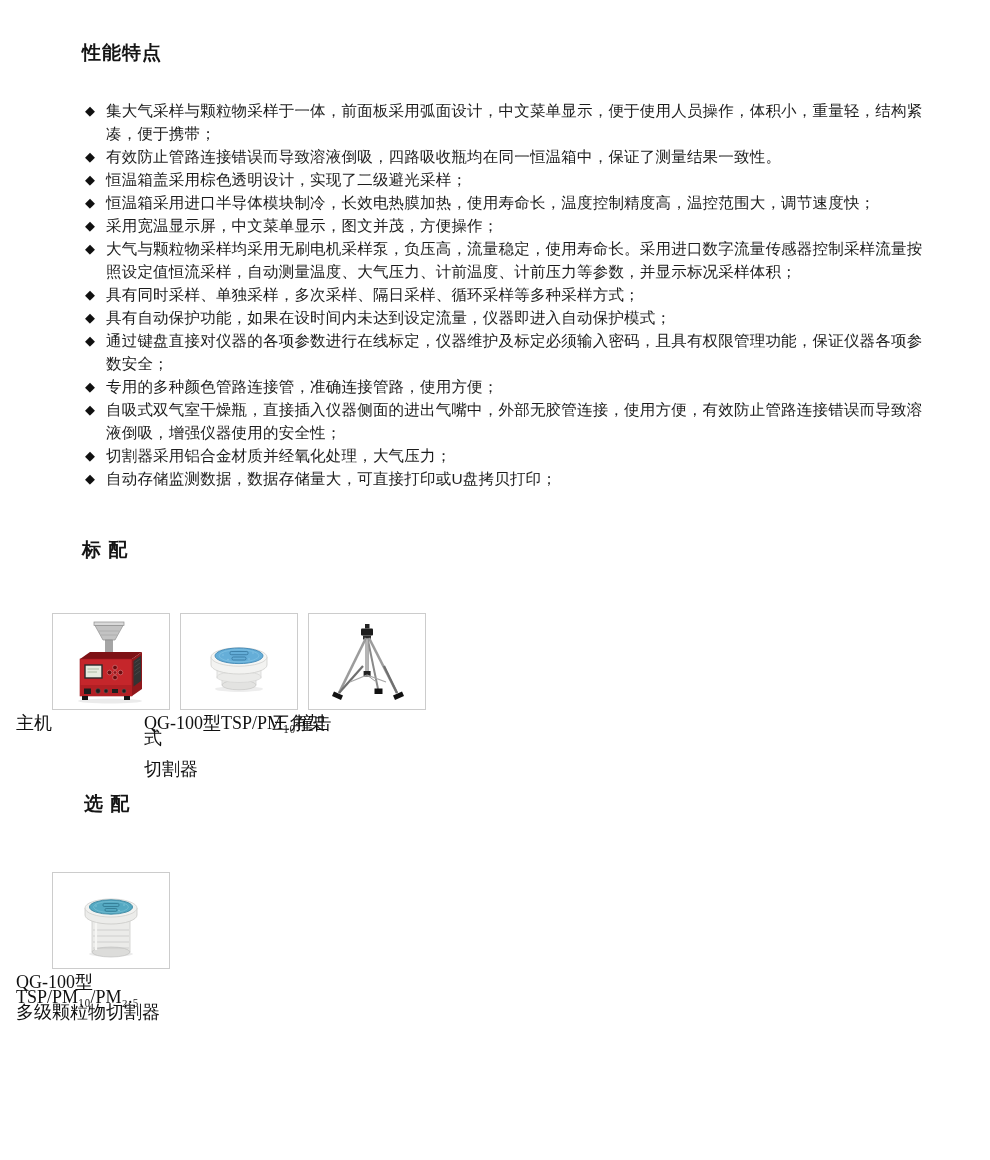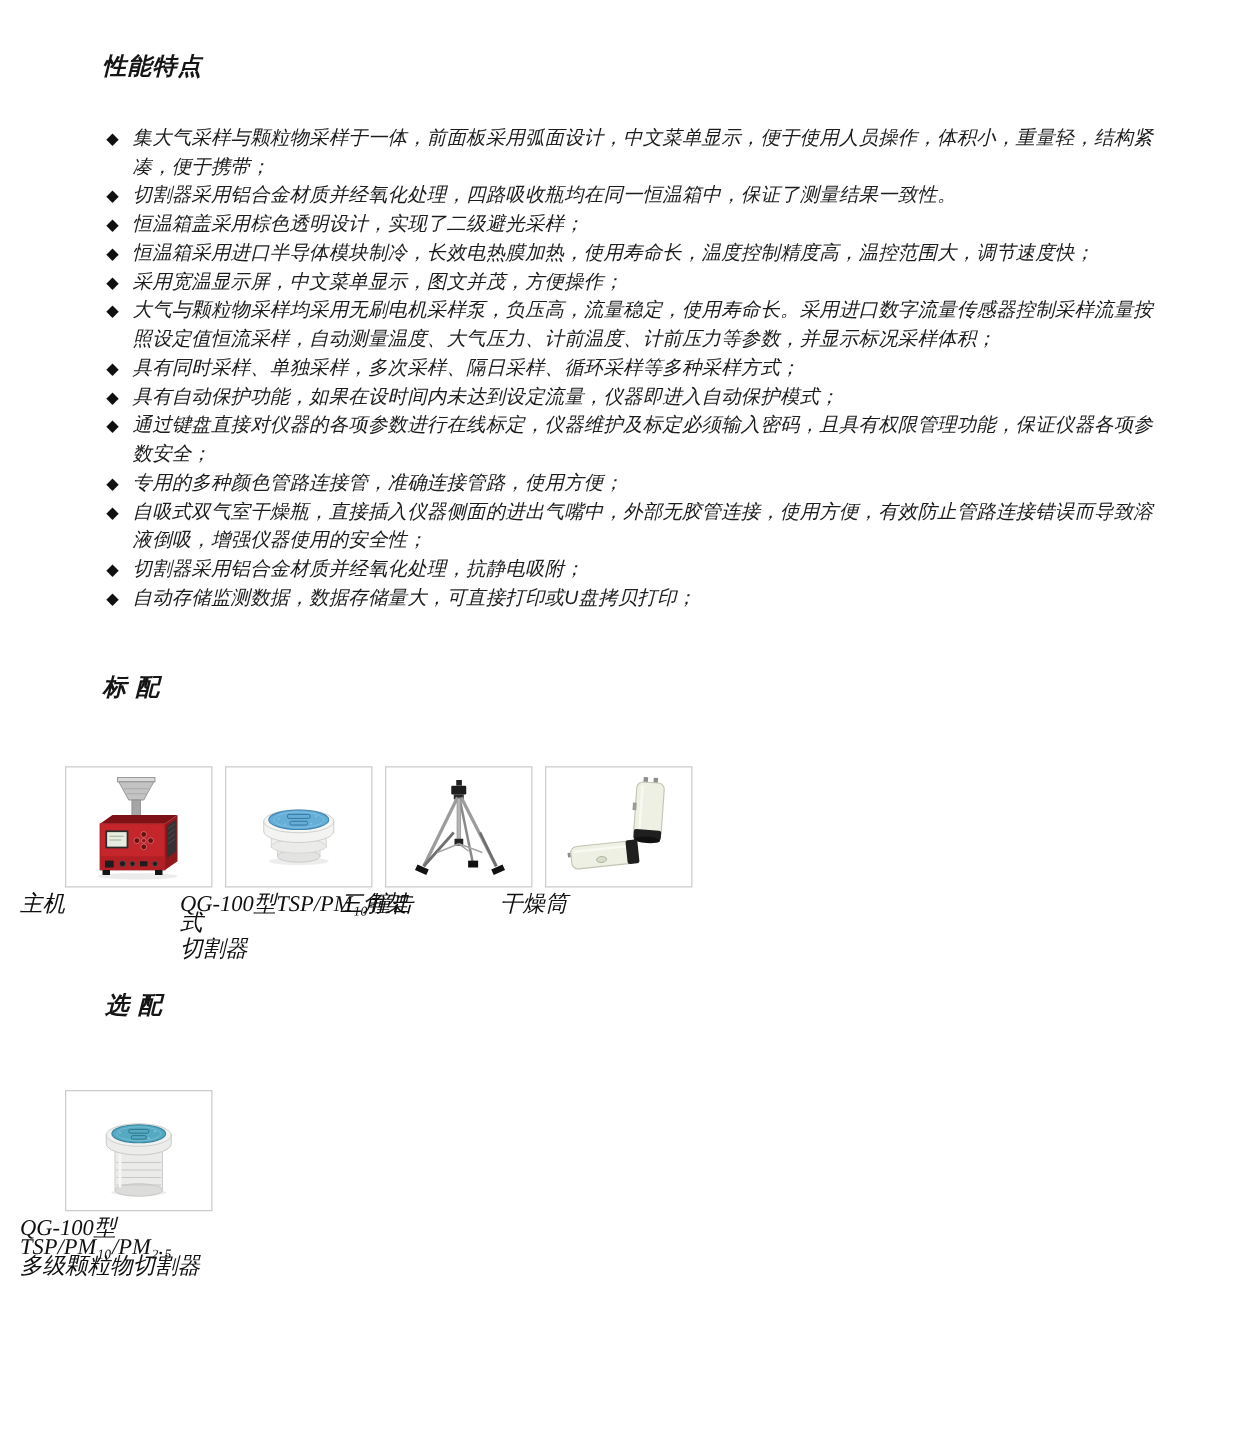--- a/index.html
+++ b/index.html
@@ -1,21 +1,21 @@
 <!DOCTYPE html>
 <html><head>
 <meta charset="utf-8">
 <style>
   html,body{margin:0;padding:0;}
   body{
     width:990px;height:1160px;background:#ffffff;position:relative;
     font-family:"Liberation Sans","DejaVu Sans",sans-serif;color:#1c1c1c;
     overflow:hidden;
   }
-  .abs{position:absolute;font-style:italic;}
+  .abs{position:absolute;}
   .sec-title{font-size:19px;font-weight:600;margin:0;letter-spacing:1px;color:#151515;}
   
   .features-list{left:85px;top:99px;width:846px;list-style:none;margin:0;padding:0;}
   .feat-li{display:flex;line-height:23px;font-size:15.5px;}
   .bullet{flex:0 0 21px;font-size:13px;line-height:23px;color:#101010;}
   .ftext{flex:1;letter-spacing:0.2px;}
   
   .prod-row{display:flex;gap:10px;}
   .prod-item{width:118px;display:flex;flex-direction:column;align-items:center;}
   .prod-card{
@@ -34,21 +34,21 @@
 
 <h2 class="abs sec-title" style="left:82px;top:40px;">性能特点</h2>
 
 <ul class="abs features-list">
   <li class="feat-li">
     <span class="bullet">◆</span>
     <span class="ftext">集大气采样与颗粒物采样于一体，前面板采用弧面设计，中文菜单显示，便于使用人员操作，体积小，重量轻，结构紧凑，便于携带；</span>
   </li>
   <li class="feat-li">
     <span class="bullet">◆</span>
-    <span class="ftext">切割器采用铝合金材质并经氧化处理，四路吸收瓶均在同一恒温箱中，保证了测量结果一致性。</span>
+    <span class="ftext">有效防止管路连接错误而导致溶液倒吸，四路吸收瓶均在同一恒温箱中，保证了测量结果一致性。</span>
   </li>
   <li class="feat-li">
     <span class="bullet">◆</span>
     <span class="ftext">恒温箱盖采用棕色透明设计，实现了二级避光采样；</span>
   </li>
   <li class="feat-li">
     <span class="bullet">◆</span>
     <span class="ftext">恒温箱采用进口半导体模块制冷，长效电热膜加热，使用寿命长，温度控制精度高，温控范围大，调节速度快；</span>
   </li>
   <li class="feat-li">
@@ -74,21 +74,21 @@
   <li class="feat-li">
     <span class="bullet">◆</span>
     <span class="ftext">专用的多种颜色管路连接管，准确连接管路，使用方便；</span>
   </li>
   <li class="feat-li">
     <span class="bullet">◆</span>
     <span class="ftext">自吸式双气室干燥瓶，直接插入仪器侧面的进出气嘴中，外部无胶管连接，使用方便，有效防止管路连接错误而导致溶液倒吸，增强仪器使用的安全性；</span>
   </li>
   <li class="feat-li">
     <span class="bullet">◆</span>
-    <span class="ftext">切割器采用铝合金材质并经氧化处理，抗静电吸附；</span>
+    <span class="ftext">切割器采用铝合金材质并经氧化处理，大气压力；</span>
   </li>
   <li class="feat-li">
     <span class="bullet">◆</span>
     <span class="ftext">自动存储监测数据，数据存储量大，可直接打印或U盘拷贝打印；</span>
   </li>
 </ul>
 
 <h2 class="abs sec-title" style="left:82px;top:537px;text-align:center;">标 配</h2>
 
 <div class="abs prod-row" style="left:52px;top:613px;">
@@ -145,21 +145,21 @@
         <ellipse cx="53" cy="36.8" rx="20" ry="6.2" fill="none" stroke="#7fc0e2" stroke-width="0.8"></ellipse>
         <rect x="44" y="32.5" width="18" height="3.2" rx="1.2" fill="none" stroke="#2f6f97" stroke-width="0.7"></rect>
         <rect x="46" y="38" width="14" height="3" rx="1.2" fill="none" stroke="#2f6f97" stroke-width="0.7"></rect>
         <circle cx="37" cy="36" r="0.7" fill="#8cc6e6"></circle>
         <circle cx="67" cy="34" r="0.7" fill="#8cc6e6"></circle>
         <circle cx="63" cy="40" r="0.7" fill="#8cc6e6"></circle>
         <circle cx="42" cy="40.5" r="0.7" fill="#8cc6e6"></circle>
       </svg>
     </div>
     <div class="cap">QG-100型TSP/PM₁₀撞击式</div>
-    <div class="cap" style="margin-top:6px;">切割器</div>
+    <div class="cap" style="margin-top:16px;">切割器</div>
   </div>
 
   <div class="prod-item">
     <div class="prod-card">
       <svg width="106" height="86" viewBox="0 0 106 86">
         <rect x="51" y="5" width="4.5" height="4.5" fill="#222222"></rect>
         <rect x="47" y="9.5" width="12" height="7" rx="1" fill="#1c1c1c"></rect>
         <rect x="49" y="16.5" width="8" height="4" fill="#2a2a2a"></rect>
         <line x1="52" y1="19" x2="25" y2="74" stroke="#9c9c9c" stroke-width="2.6"></line>
         <line x1="49" y1="47" x2="25" y2="74" stroke="#6f6f6f" stroke-width="2.2"></line>
@@ -172,43 +172,20 @@
         <line x1="53" y1="56" x2="72" y2="63" stroke="#a5a5a5" stroke-width="1.2"></line>
         <line x1="53" y1="56" x2="61" y2="62" stroke="#9a9a9a" stroke-width="1"></line>
         <polygon points="20,72.5 29,76.5 27,81 18,77" fill="#111111"></polygon>
         <polygon points="79,76.5 88,72.5 90,77 81,81" fill="#111111"></polygon>
         <rect x="60.5" y="69.5" width="8" height="5.5" fill="#111111"></rect>
       </svg>
     </div>
     <div class="cap">三角架</div>
   </div>
 
-  <div class="prod-item">
-    <div class="prod-card">
-      <svg width="106" height="86" viewBox="0 0 106 86">
-        <g transform="rotate(4 78 32)">
-          <rect x="71" y="3" width="3.5" height="6" fill="#8e8e8e"></rect>
-          <rect x="79" y="3" width="3.5" height="6" fill="#8e8e8e"></rect>
-          <rect x="66" y="7" width="22" height="44" rx="5" fill="#edf0e3" stroke="#bfc6b2" stroke-width="0.9"></rect>
-          <line x1="70.5" y1="10" x2="70.5" y2="48" stroke="#f8faf2" stroke-width="2"></line>
-          <rect x="63.8" y="24" width="3" height="6" fill="#9a9a9a"></rect>
-          <rect x="66" y="45" width="22" height="8" rx="2" fill="#1f1f1f"></rect>
-          <ellipse cx="77" cy="53" rx="10.5" ry="2.6" fill="#111111"></ellipse>
-        </g>
-        <g transform="rotate(-6 45 66)">
-          <rect x="12.5" y="60" width="5" height="3.5" fill="#8e8e8e"></rect>
-          <rect x="15" y="55.5" width="52" height="18" rx="5" fill="#edf0e3" stroke="#bfc6b2" stroke-width="0.9"></rect>
-          <line x1="18" y1="59.5" x2="62" y2="59.5" stroke="#f8faf2" stroke-width="2"></line>
-          <ellipse cx="39" cy="68" rx="4" ry="2.4" fill="#d7dcc9" stroke="#aab09c" stroke-width="0.7"></ellipse>
-          <rect x="59.5" y="54.8" width="9.5" height="19.2" rx="2" fill="#1f1f1f"></rect>
-        </g>
-      </svg>
-    </div>
-    <div class="cap">干燥筒</div>
-  </div>
 
 </div>
 
 <h2 class="abs sec-title" style="left:84px;top:760px;margin-top:31px;">选 配</h2>
 
 <div class="abs prod-row" style="left:52px;top:872px;">
 
   <div class="prod-item">
     <div class="prod-card">
       <svg width="106" height="86" viewBox="0 0 106 86">

